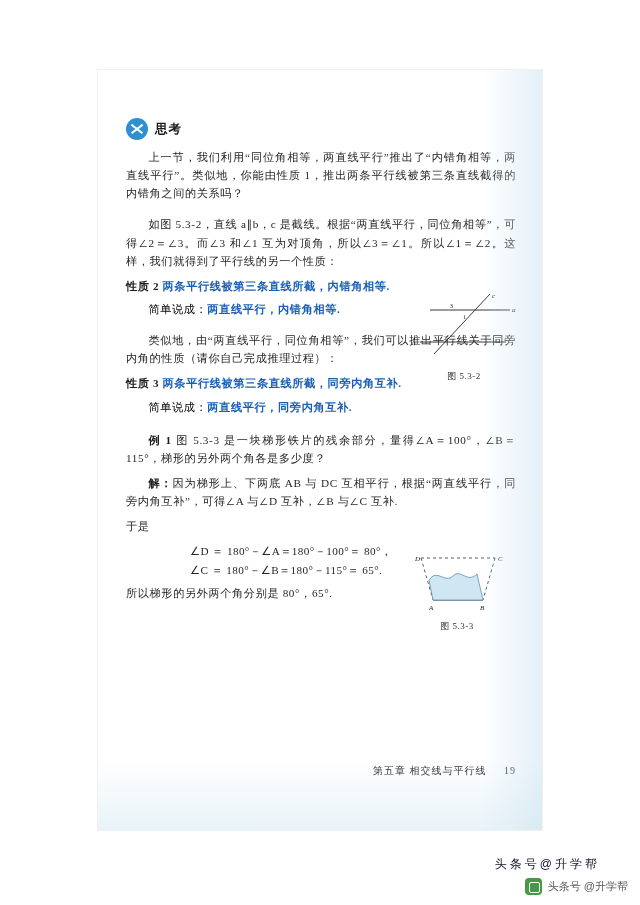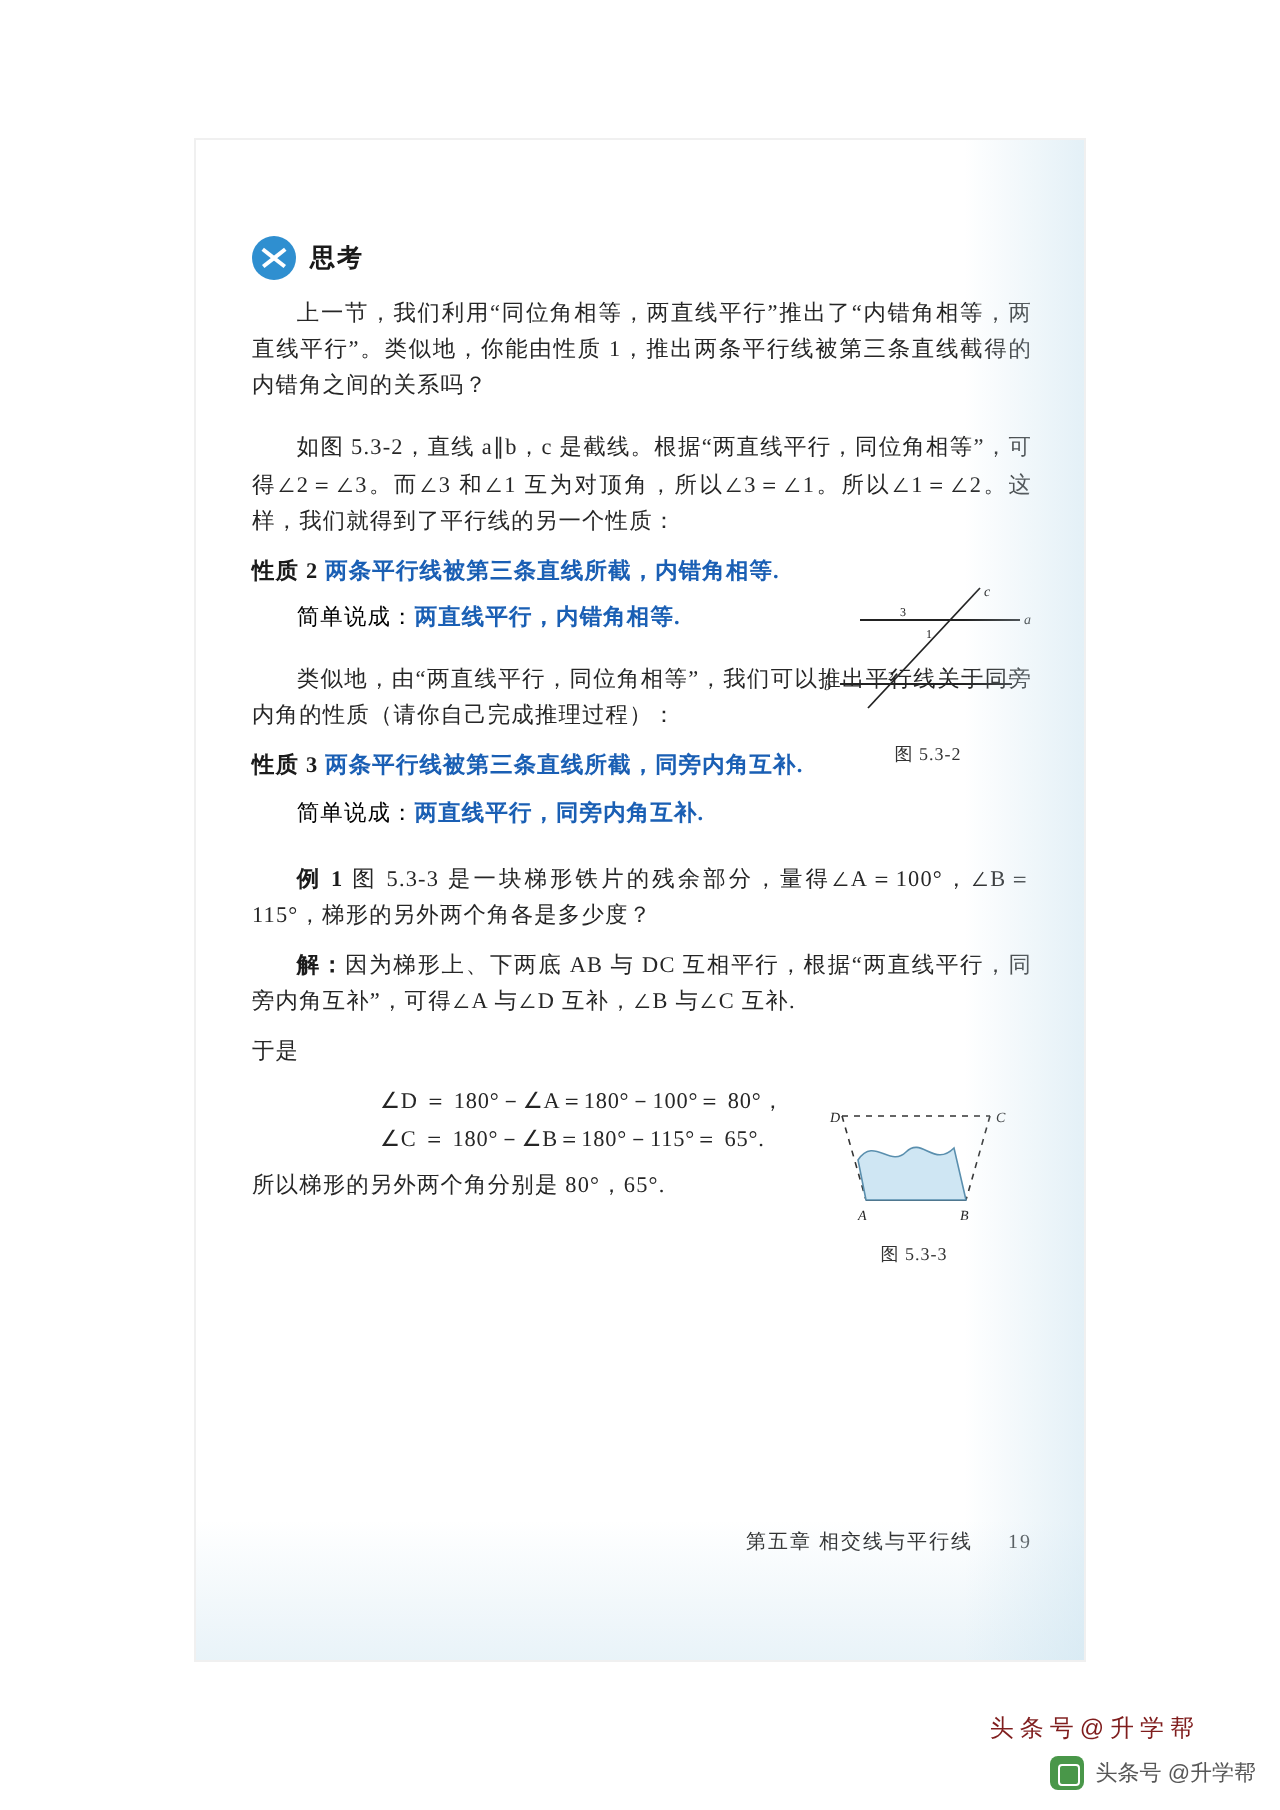--- a/index.html
+++ b/index.html
@@ -184,21 +184,21 @@
   .wm-text {
     font-size: 11px;
     color: #4a4a4a;
     font-family: "Liberation Sans", sans-serif;
   }
   .wm-ghost {
     position: absolute;
     right: 40px;
     bottom: 32px;
     font-size: 12px;
-    color: #7f1d1d;
+    color: #0f172a;
     letter-spacing: 3px;
     font-family: "Liberation Sans", sans-serif;
   }
 </style>
 </head>
 <body>
 
 <div class="page">
   <div class="content">
 

